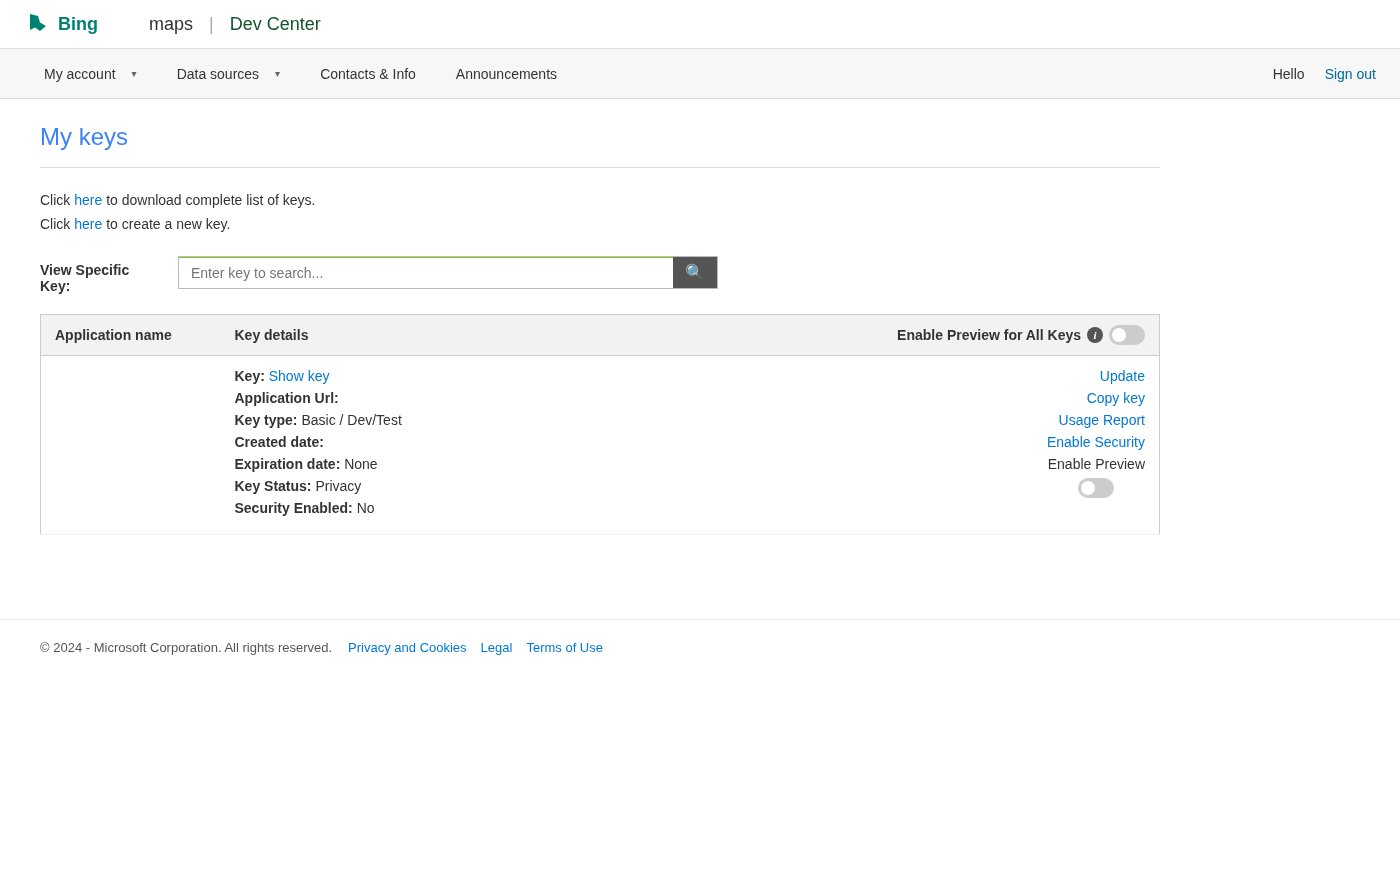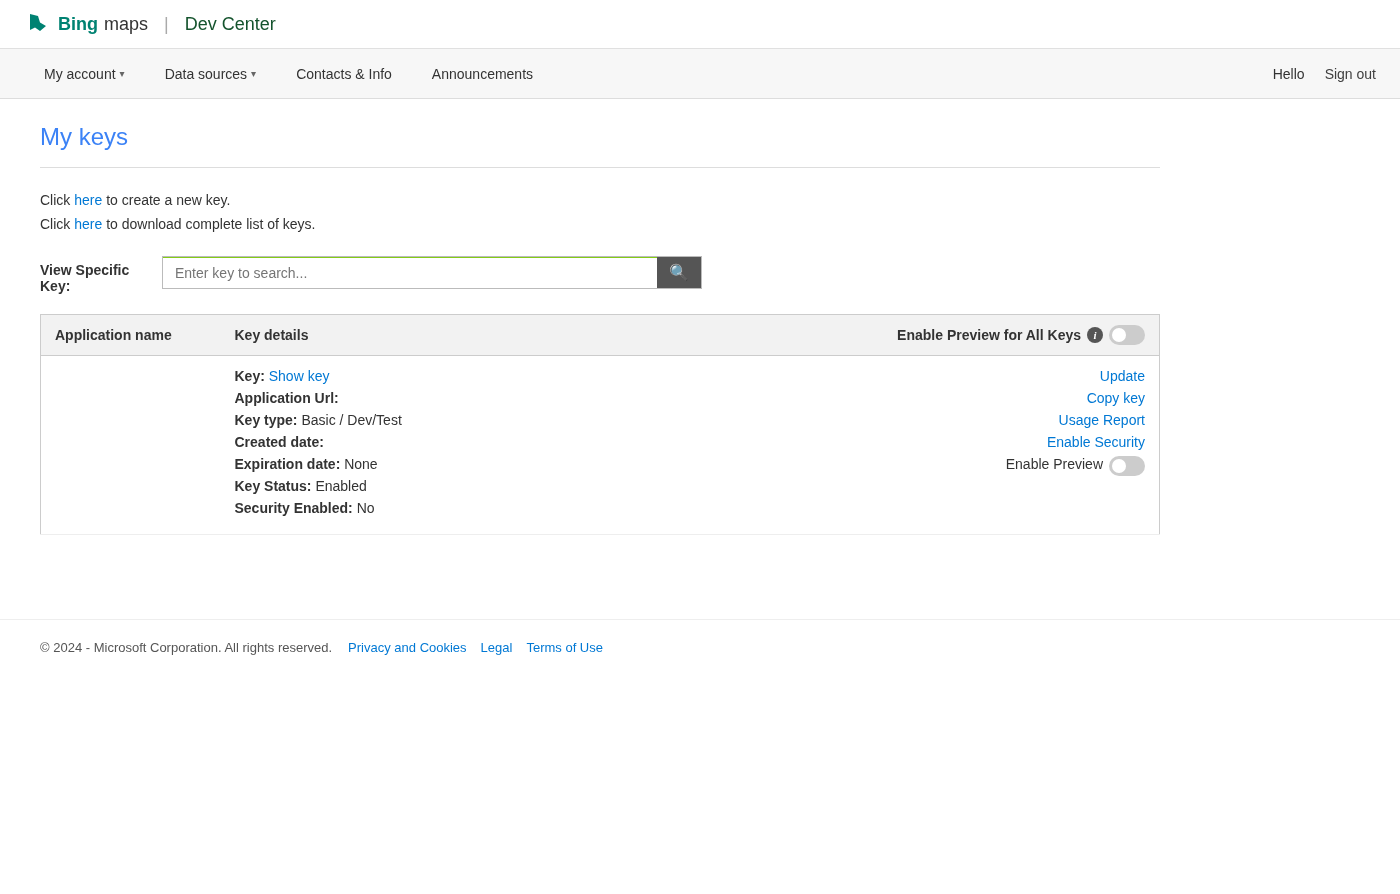--- a/index.html
+++ b/index.html
@@ -18,21 +18,21 @@
       gap: 6px;
       font-size: 18px;
       color: #333;
       text-decoration: none;
     }
     .logo-icon {
       width: 28px;
       height: 28px;
     }
     .logo-bing { color: #008272; font-weight: 600; }
-    .logo-maps { color: #333; font-weight: 300; }
+    .logo-maps { color: #333; font-weight: 300; margin-left: 45px; }
     .logo-divider { color: #aaa; margin: 0 10px; font-weight: 300; }
     .logo-devcenter { color: #14532d; font-weight: 300; }
 
     
     .nav-bar {
       display: flex;
       align-items: center;
       padding: 0 24px;
       background: #f7f7f7;
       border-bottom: 1px solid #ddd;
@@ -44,35 +44,35 @@
       flex: 1;
       gap: 0;
     }
     .nav-item {
       padding: 14px 20px;
       color: #333;
       cursor: pointer;
       font-size: 14px;
       display: flex;
       align-items: center;
-      gap: 4px;
+      gap: 16px;
       text-decoration: none;
     }
     .nav-chevron {
       font-size: 10px;
       color: #666;
     }
     .nav-right {
       display: flex;
       align-items: center;
       gap: 20px;
       margin-left: auto;
     }
     .nav-hello { color: #333; font-size: 14px; }
-    .nav-signout { color: #404040; font-size: 14px; cursor: pointer; text-decoration: none; }
+    .nav-signout { color: #0369a1; font-size: 14px; cursor: pointer; text-decoration: none; }
 
     
     .main-content {
       padding: 24px 40px;
       max-width: 1200px;
     }
     .page-title {
       font-size: 24px;
       font-weight: 300;
       color: #3b82f6;
@@ -95,21 +95,21 @@
     .link-blue {
       color: #0078d4;
       text-decoration: none;
       cursor: pointer;
     }
 
     
     .search-row {
       display: flex;
       align-items: flex-start;
-      gap: 12px;
+      gap: 28px;
       margin-bottom: 20px;
     }
     .search-label {
       font-size: 14px;
       font-weight: 600;
       color: #333;
       min-width: 110px;
       padding-top: 6px;
     }
     .search-input-wrap {
@@ -175,22 +175,23 @@
     .action-link {
       color: #0078d4;
       text-decoration: none;
       cursor: pointer;
       font-size: 14px;
     }
 
     
     .toggle-wrap {
       display: flex;
-      align-items: flex-start;
+      align-items: center;
       gap: 6px;
+      flex-direction: column;
     }
     .toggle {
       position: relative;
       display: inline-block;
       width: 36px;
       height: 20px;
     }
     .toggle-slider {
       position: absolute;
       cursor: pointer;
@@ -290,24 +291,24 @@
     <a class="nav-signout" href="#">Sign out</a>
   </div>
 </nav>
 
 <div class="main-content">
   <h1 class="page-title">My keys</h1>
   <hr class="divider">
 
   <div class="info-section">
     <p>
-      <span>Click </span><a class="link-blue" href="#">here</a><span> to create a new key.</span>
+      <span>Click </span><a class="link-blue" href="#">here</a><span> to download complete list of keys.</span>
     </p>
     <p>
-      <span>Click </span><a class="link-blue" href="#">here</a><span> to download complete list of keys.</span>
+      <span>Click </span><a class="link-blue" href="#">here</a><span> to create a new key.</span>
     </p>
   </div>
 
   <div class="search-row">
     <div class="search-label">View Specific<br>Key:</div>
     <div class="search-input-wrap">
       <input class="search-input" type="text" placeholder="Enter key to search..." style="">
       <button class="search-btn">
         <span>🔍</span>
       </button>
@@ -353,21 +354,21 @@
           <div class="key-detail-row">
             <strong>Created date:</strong>
             <span></span>
           </div>
           <div class="key-detail-row">
             <strong>Expiration date:</strong>
             <span>None</span>
           </div>
           <div class="key-detail-row">
             <strong>Key Status:</strong>
-            <span>Enabled</span>
+            <span>Privacy</span>
           </div>
           <div class="key-detail-row">
             <strong>Security Enabled:</strong>
             <span>No</span>
           </div>
         </td>
         <td>
           <div class="actions-col">
             <a class="action-link" href="#">Update</a>
             <a class="action-link" href="#">Copy key</a>

